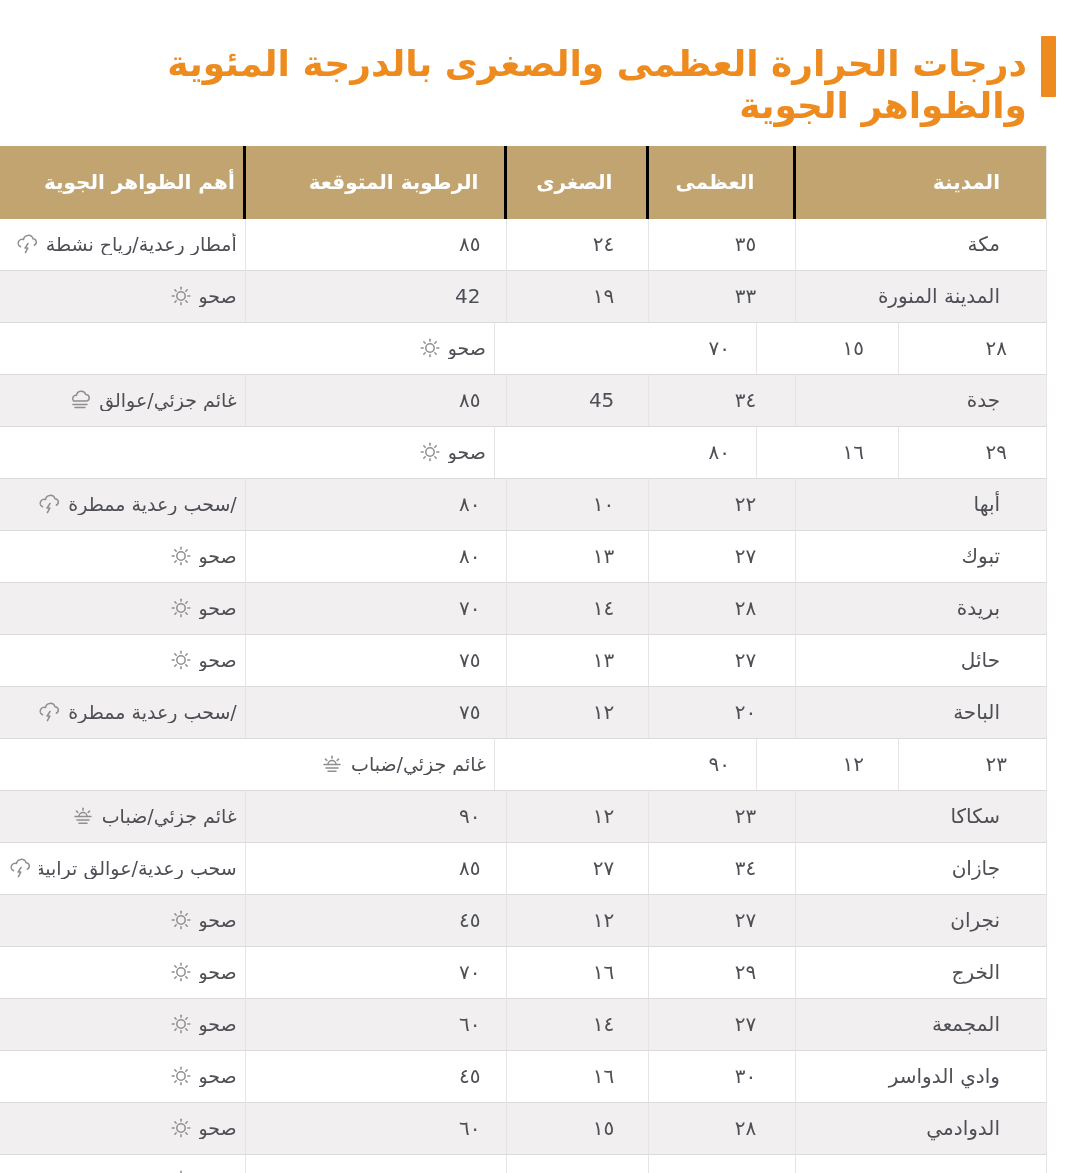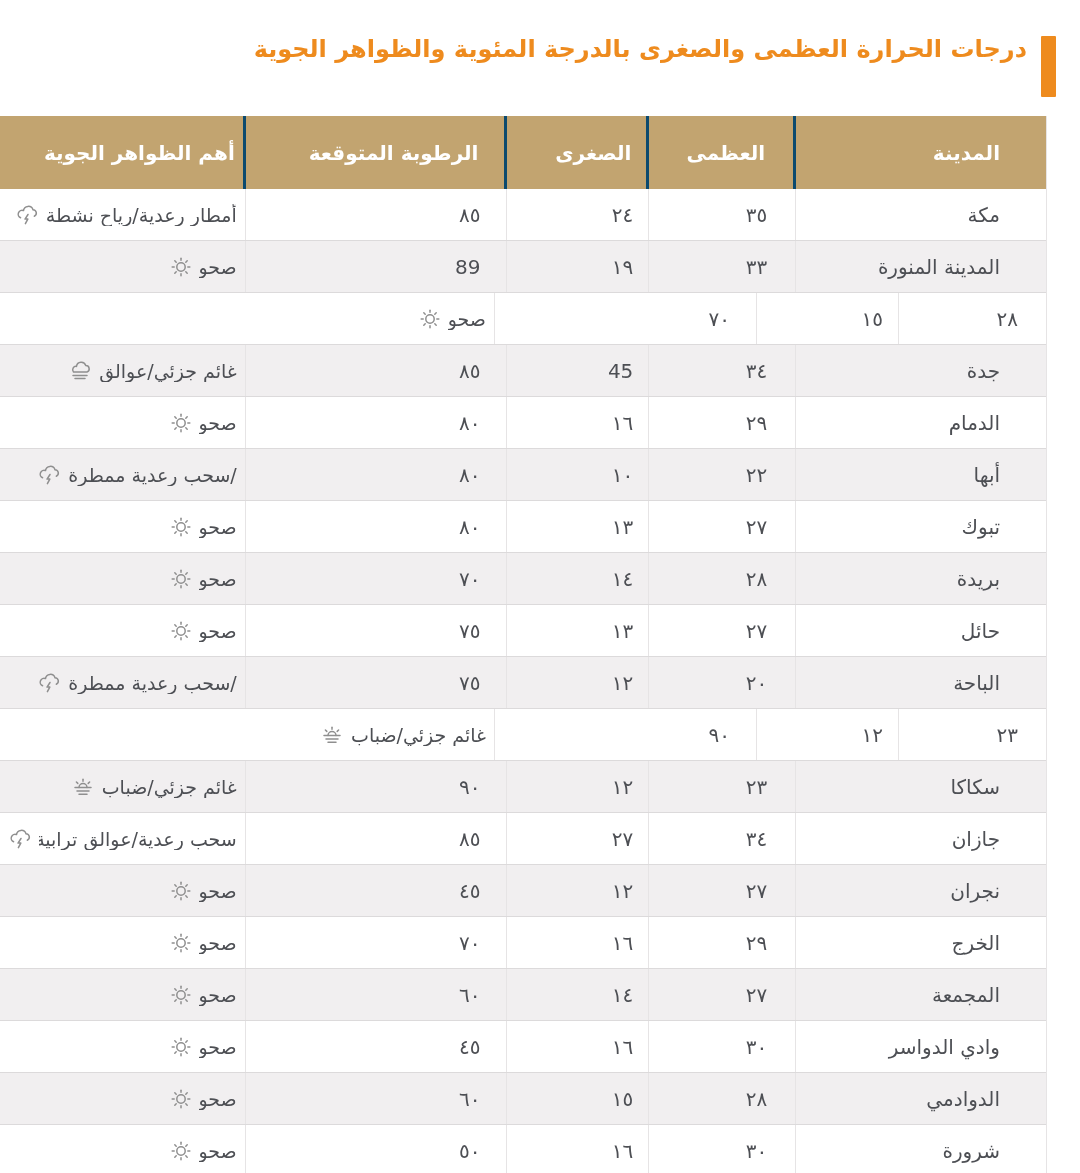--- a/index.html
+++ b/index.html
@@ -7,50 +7,50 @@
     width:1080px;height:1173px;overflow:hidden;background:#ffffff;
     font-family:"DejaVu Sans",sans-serif;direction:rtl;position:relative;
   }
   
   .page-header{display:flex;align-items:flex-start;padding-top:36px;}
   .accent-bar{
     flex:0 0 15px;height:61px;background:#ee8b1e;border-radius:1px;
     margin-right:24px;margin-left:14px;
   }
   .page-title{
-    color:#ee8b1e;font-size:24px;font-weight:bold;line-height:1.16;
-    max-width:860px;text-align:right;
+    color:#ee8b1e;font-size:36px;font-weight:bold;line-height:1.16;
+    max-width:860px;text-align:right;margin-top:7px;
   }
   
   .wx-table{
     width:1047px;margin:19px 33px 0 0;box-sizing:border-box;
     border-right:1px solid #e6e4e5;
   }
   .thead{
     display:flex;height:73px;background:#c2a470;align-items:stretch;
   }
   .th{
     display:flex;align-items:center;justify-content:flex-start;
     color:#ffffff;font-size:20px;font-weight:bold;box-sizing:border-box;
   }
-  .th + .th{border-right:3px solid #0c4a6e;}
+  .th + .th{border-right:3px solid #000000;}
   .tr{
     display:flex;height:51px;background:#ffffff;
     border-bottom:1px solid #dcdadb;align-items:stretch;
   }
   .tr.alt{background:#f1eff0;}
   .td{
     display:flex;align-items:center;justify-content:flex-start;
     font-size:20px;color:#4d4f54;box-sizing:border-box;
   }
   .td + .td{border-right:1px solid #e6e4e5;}
   
   .col-city{width:250px;padding-left:4px;padding-right:46px;}
-  .col-max {width:147px;padding-right:28px;}
-  .col-min {width:142px;padding-right:15px;}
+  .col-max {width:147px;padding-right:39px;}
+  .col-min {width:142px;padding-right:34px;}
   .col-hum {width:262px;padding-right:26px;}
   .col-phen{width:246px;padding-right:8px;}
   
   .phen-wrap{display:flex;align-items:center;direction:rtl;column-gap:6px;max-width:100%;}
   .phen-text{
     display:block;white-space:nowrap;overflow:hidden;max-width:198px;
     font-size:19px;color:#4d4f54;
   }
   .wx-icon{flex:0 0 auto;display:flex;align-items:center;}
   .wx-icon svg{display:block;}
@@ -86,21 +86,21 @@
                 <path d="M14 11.5l-3 4.6h2.8l-2.4 4.6"></path>
               </svg>
             </span>
       </span>
     </div>
   </div>
       <div class="tr alt">
     <div class="td col-city">المدينة المنورة</div>
     <div class="td col-max">٣٣</div>
     <div class="td col-min">١٩</div>
-    <div class="td col-hum">89</div>
+    <div class="td col-hum">42</div>
     <div class="td col-phen">
       <span class="phen-wrap">
         <span class="phen-text">صحو</span>
         <span class="wx-icon">
               <svg width="24" height="24" viewBox="0 0 24 24" fill="none" stroke="#8f8f8f" stroke-width="1.5" stroke-linecap="round" stroke-linejoin="round">
                 <circle cx="12" cy="12" r="4.2"></circle>
                 <line x1="12" y1="3.2" x2="12" y2="5.2"></line>
                 <line x1="12" y1="18.8" x2="12" y2="20.8"></line>
                 <line x1="3.2" y1="12" x2="5.2" y2="12"></line>
                 <line x1="18.8" y1="12" x2="20.8" y2="12"></line>
@@ -148,21 +148,20 @@
               <svg width="26" height="24" viewBox="0 0 26 24" fill="none" stroke="#8f8f8f" stroke-width="1.5" stroke-linecap="round" stroke-linejoin="round">
                 <path d="M20 13a3.3 3.3 0 0 0-1.2-6.4 4.8 4.8 0 0 0-9.3.8A3.4 3.4 0 0 0 6.5 13z"></path>
                 <line x1="6" y1="16.5" x2="20" y2="16.5"></line>
                 <line x1="8" y1="19.5" x2="18" y2="19.5"></line>
               </svg>
             </span>
       </span>
     </div>
   </div>
       <div class="tr">
-    <div class="td col-city">الدمام</div>
     <div class="td col-max">٢٩</div>
     <div class="td col-min">١٦</div>
     <div class="td col-hum">٨٠</div>
     <div class="td col-phen">
       <span class="phen-wrap">
         <span class="phen-text">صحو</span>
         <span class="wx-icon">
               <svg width="24" height="24" viewBox="0 0 24 24" fill="none" stroke="#8f8f8f" stroke-width="1.5" stroke-linecap="round" stroke-linejoin="round">
                 <circle cx="12" cy="12" r="4.2"></circle>
                 <line x1="12" y1="3.2" x2="12" y2="5.2"></line>

